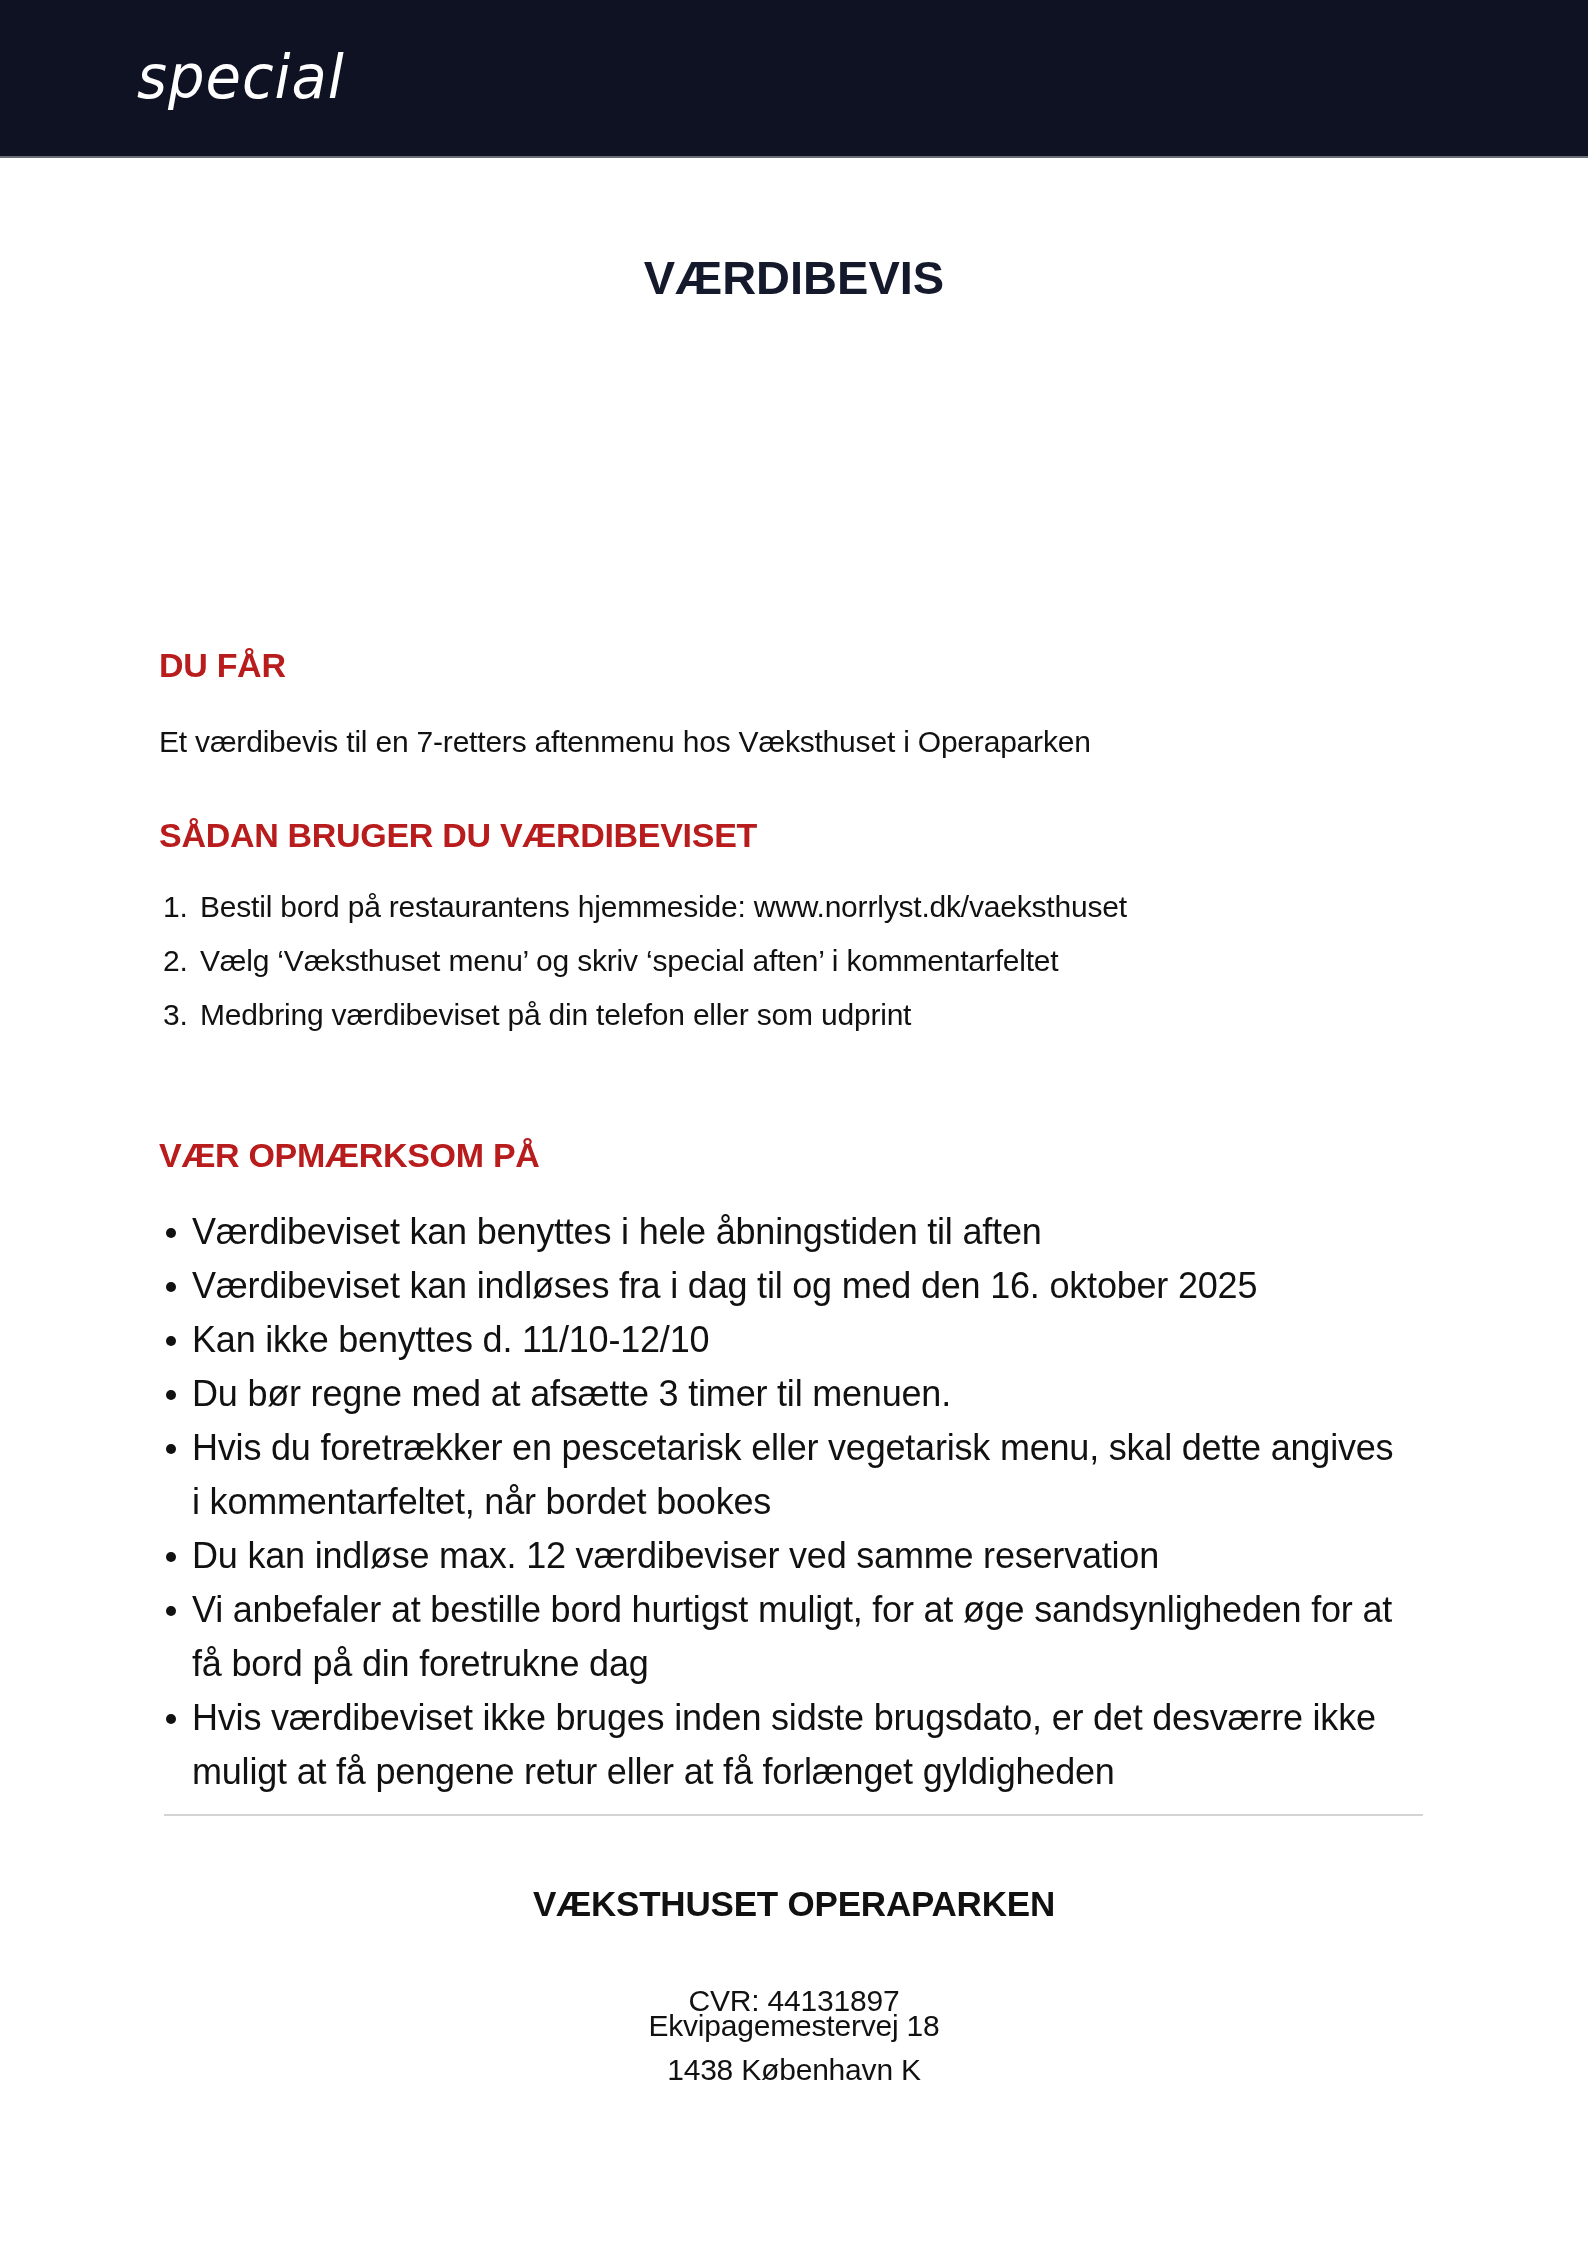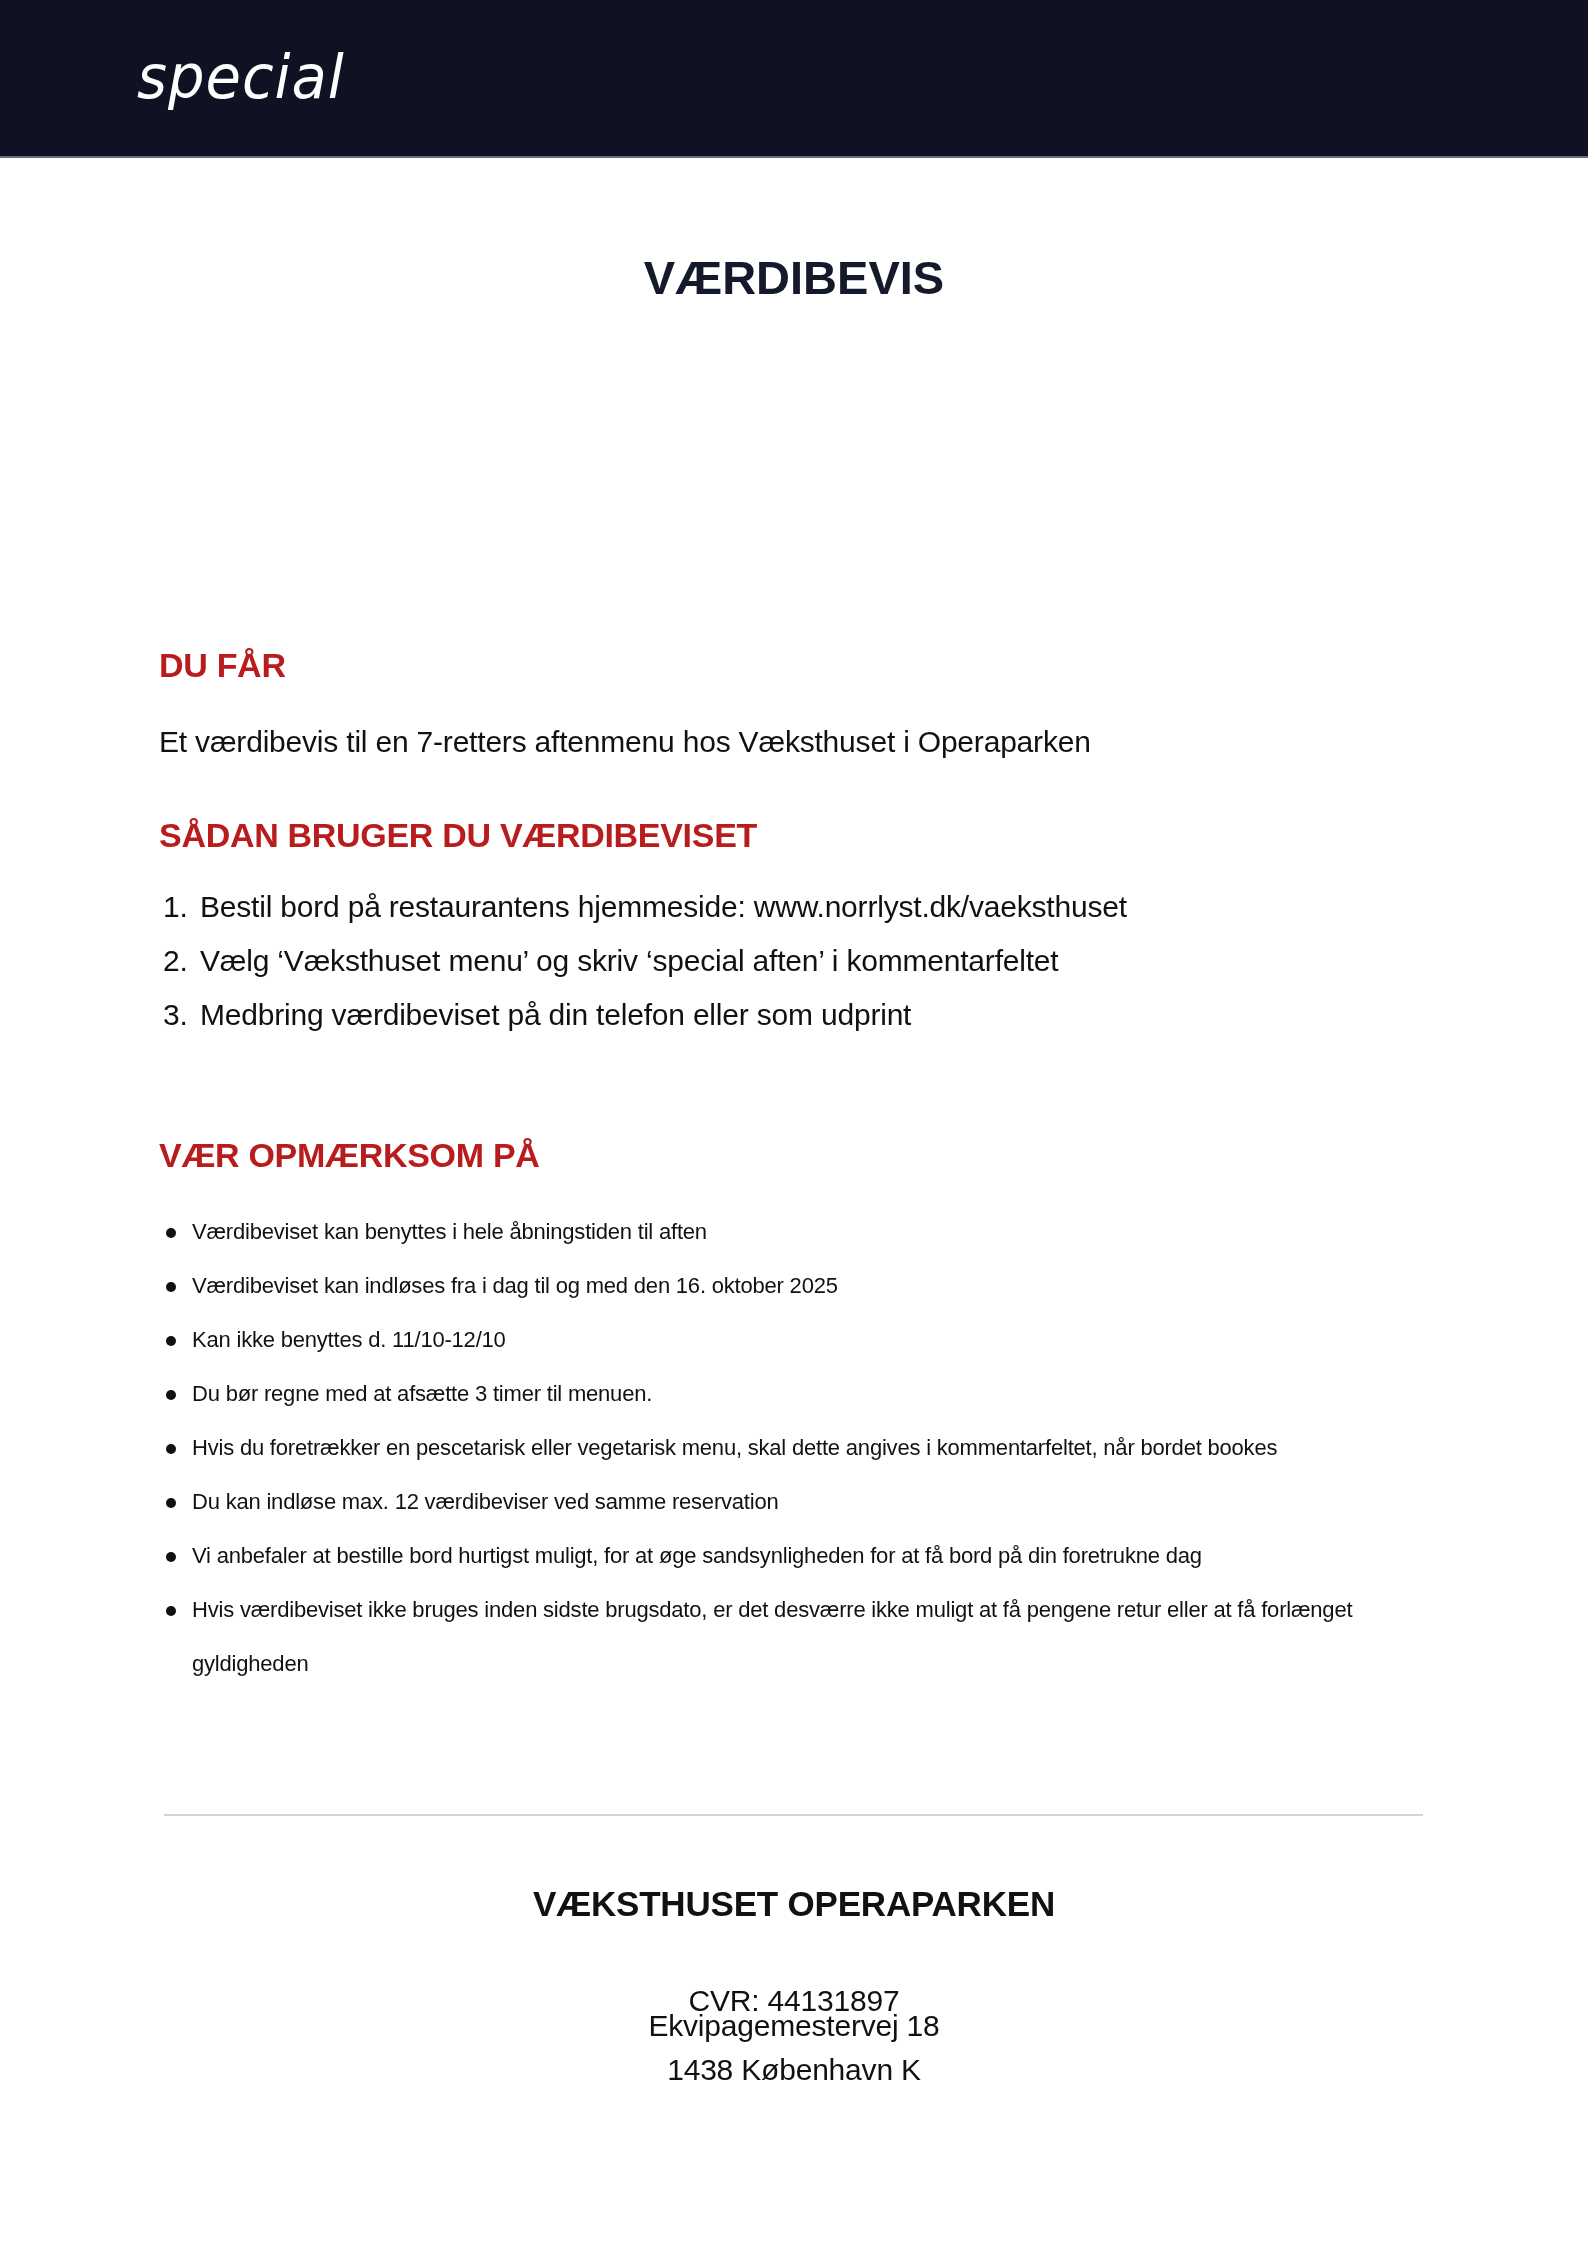--- a/index.html
+++ b/index.html
@@ -38,21 +38,21 @@
       position: absolute; left: 159px;
       font-size: 30px; color: #111111;
       letter-spacing: -0.2px;
     }
     .ol { position: absolute; left: 159px; top: 890px; }
     .ol-item { position: relative; height: 54px; font-size: 30px; letter-spacing: -0.2px; white-space: nowrap; }
     .ol-num { position: absolute; left: 4px; top: 0; }
     .ol-text { position: absolute; left: 41px; top: 0; }
 
     .ul { position: absolute; left: 159px; top: 1205px; width: 1240px; }
-    .ul-item { position: relative; padding-left: 33px; font-size: 22px; line-height: 54px; letter-spacing: -0.2px; }
+    .ul-item { position: relative; padding-left: 33px; font-size: 36px; line-height: 54px; letter-spacing: -0.2px; }
     .bullet {
       position: absolute; left: 7px; top: 23px;
       width: 10px; height: 10px; border-radius: 50%;
       background: #111111;
     }
 
     .divider {
       position: absolute; left: 164px; top: 1814px; width: 1259px; height: 2px;
       background: #d4d4d4;
     }

